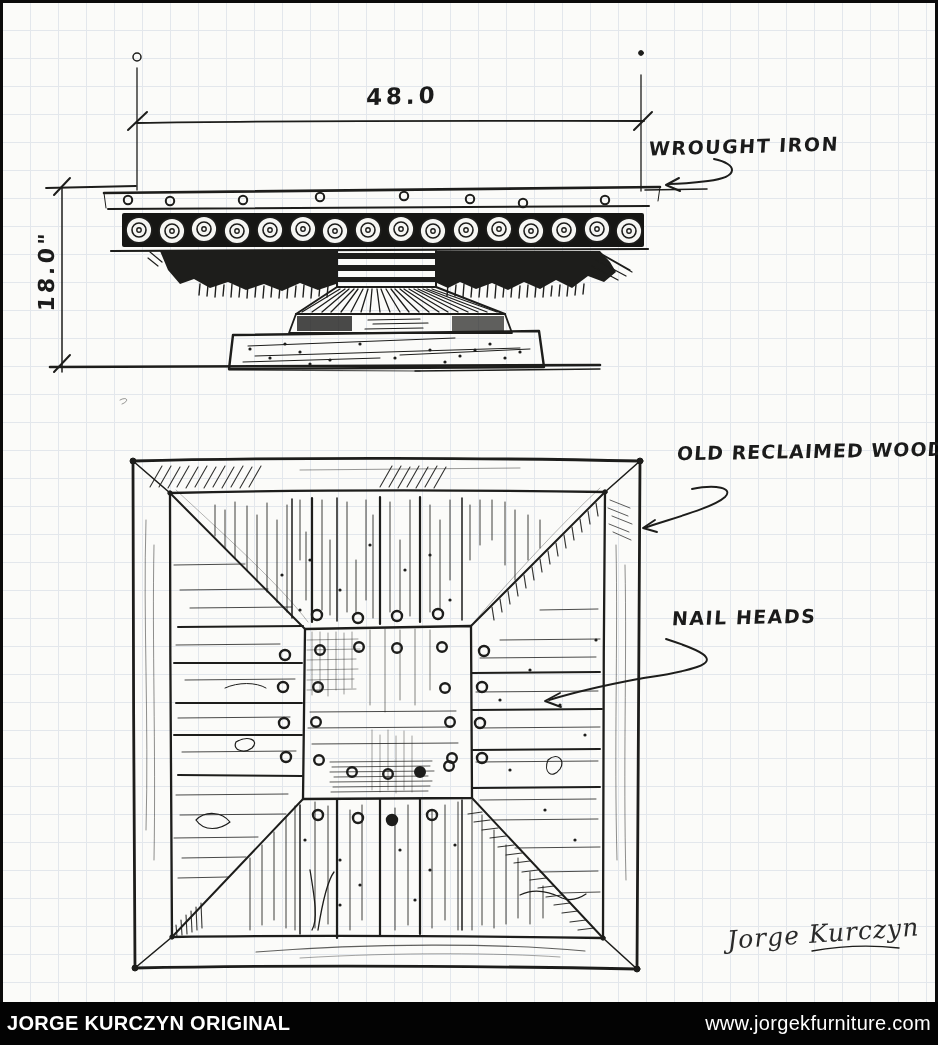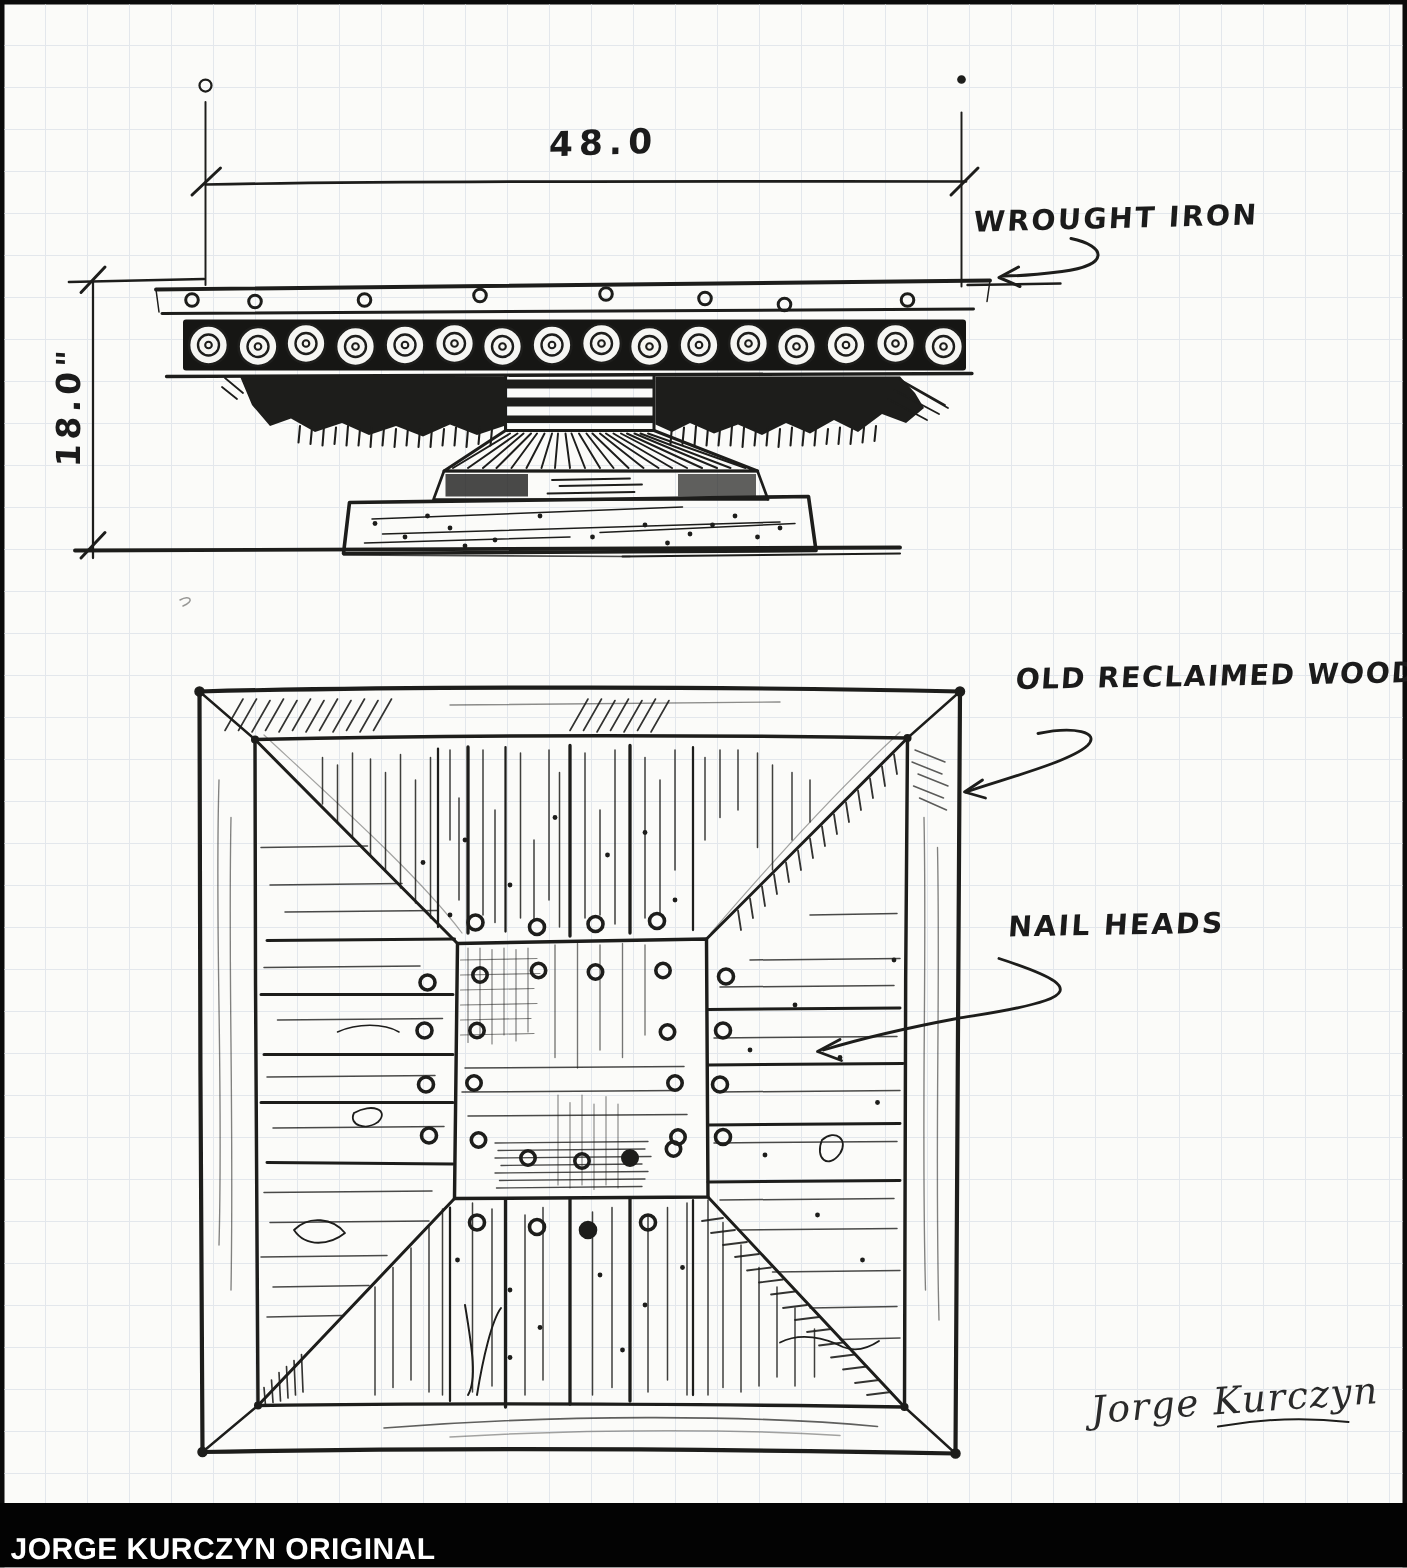--- a/index.html
+++ b/index.html
@@ -31,21 +31,21 @@
   .lbl-wood { left:674px; top:437px; font-size:19px; letter-spacing:1px; transform:rotate(-1deg) skewX(-5deg); }
   .lbl-nails { left:669px; top:603px; font-size:19px; letter-spacing:1.5px; transform:rotate(-1deg) skewX(-5deg); }
   .signature {
     position:absolute; left:724px; top:916px; color:#2a2a2a;
     font-family:"DejaVu Serif", serif; font-style:italic;
     font-size:25px; letter-spacing:1px; transform:rotate(-4deg);
   }
   .footer {
     position:absolute; left:-3px; bottom:0; width:938px; height:43px;
     background:#030303; color:#ffffff;
-    display:flex; justify-content:space-between; align-items:flex-end;
+    display:flex; justify-content:space-between; align-items:center;
     padding:0 7px; font-size:20px; letter-spacing:0.3px;
   }
   .footer .left-text { font-weight:600; }
   .footer .right-text { font-weight:400; }
 </style>
 </head>
 <body>
 
 <div class="page">
   <div class="paper">
@@ -389,14 +389,15 @@
     <div class="hand dim48">48.0</div>
     <div class="hand dim18">18.0"</div>
     <div class="hand lbl-iron">WROUGHT IRON</div>
     <div class="hand lbl-wood">OLD RECLAIMED WOOD</div>
     <div class="hand lbl-nails">NAIL HEADS</div>
     <div class="signature">Jorge Kurczyn</div>
   </div>
 
   <div class="footer">
     <span class="left-text">JORGE KURCZYN ORIGINAL</span>
+    <span class="right-text">www.jorgekfurniture.com</span>
   </div>
 </div>
 
 </body></html>

